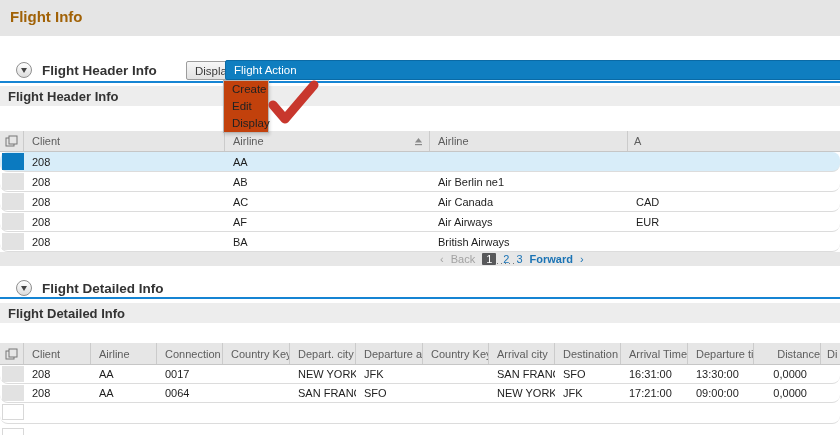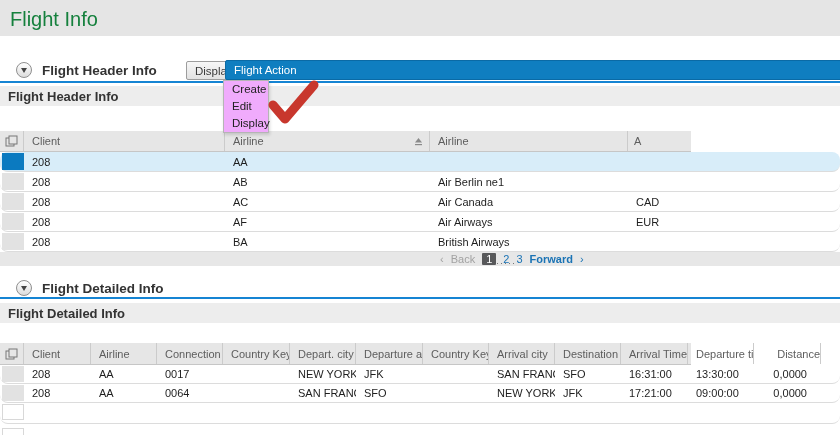--- a/index.html
+++ b/index.html
@@ -2,49 +2,49 @@
 <html><head>
 <meta charset="utf-8">
 <style>
   html,body{margin:0;padding:0;background:#fff;}
   #app{position:relative;width:840px;height:435px;background:#ffffff;overflow:hidden;
        font-family:"Liberation Sans",sans-serif;color:#222;}
   .abs{position:absolute;}
 
   
   .topbar{left:0;top:0;width:840px;height:36px;background:#e5e5e5;}
-  .page-title{left:10px;top:8px;font-size:20px;font-weight:normal;color:#15803d;}
+  .page-title{left:10px;top:8px;font-size:15px;font-weight:bold;color:#a16207;}
 
   
   .collapse-btn{width:16px;height:16px;border:1px solid #8f8f8f;border-radius:50%;
     background:linear-gradient(#ffffff,#dcdcdc);display:flex;align-items:center;justify-content:center;
     box-sizing:border-box;cursor:pointer;}
   .tri-down{width:0;height:0;border-left:3.5px solid transparent;border-right:3.5px solid transparent;
     border-top:5px solid #444;margin-top:1px;}
   .section-title{font-size:13.5px;font-weight:bold;color:#333;}
   .blue-rule{left:0;width:840px;height:2px;background:#1584d3;}
 
   
   .btn-plain{box-sizing:border-box;height:19px;padding:0 8px;font-size:11.5px;color:#3a3a3a;
     background:linear-gradient(#f7f7f7,#e2e2e2);border:1px solid #9d9d9d;border-radius:2px;
     display:flex;align-items:center;cursor:pointer;font-family:"Liberation Sans",sans-serif;}
   .btn-action{box-sizing:border-box;height:20px;padding:0 14px 0 8px;font-size:11.5px;color:#fff;
     background:#0f7ec0;border:1px solid #0a6aa5;border-radius:2px;display:flex;align-items:center;
     cursor:pointer;position:relative;font-family:"Liberation Sans",sans-serif;}
 
   
-  .menu{left:223px;top:80px;width:44px;background:#f0abfc;border:1px solid #b5b5b5;z-index:10;
+  .menu{left:223px;top:80px;width:44px;background:#c2410c;border:1px solid #b5b5b5;z-index:10;
     box-shadow:1px 2px 3px rgba(0,0,0,0.15);}
   .menu-item{font-size:11.5px;color:#222;padding:2px 4px 2px 8px;line-height:13px;cursor:pointer;}
 
   
   .table-titlebar{left:0;width:840px;height:20px;background:#ededed;display:flex;align-items:center;}
   .table-title{font-size:13px;font-weight:bold;color:#333;margin-left:8px;}
 
-  .thead{left:0;width:691px;background:#e6e6e6;border-bottom:1px solid #c6c6c6;display:flex;
+  .thead{left:0;width:840px;background:#e6e6e6;border-bottom:1px solid #c6c6c6;display:flex;
     box-sizing:border-box;}
   .th{box-sizing:border-box;display:flex;align-items:center;font-size:11px;color:#5d5d5d;
     padding-left:8px;border-right:1px solid #cbcbcb;overflow:hidden;white-space:nowrap;cursor:pointer;}
   .th.last{border-right:none;}
   .corner{box-sizing:border-box;display:flex;align-items:center;justify-content:center;
     border-right:1px solid #cbcbcb;cursor:pointer;}
 
   .trow{left:0;width:840px;display:flex;background:#fff;border-bottom:1px solid #dcdcdc;
     box-sizing:border-box;cursor:pointer;border-radius:8px;}
   .trow.selected{background:#d8edf9;}

